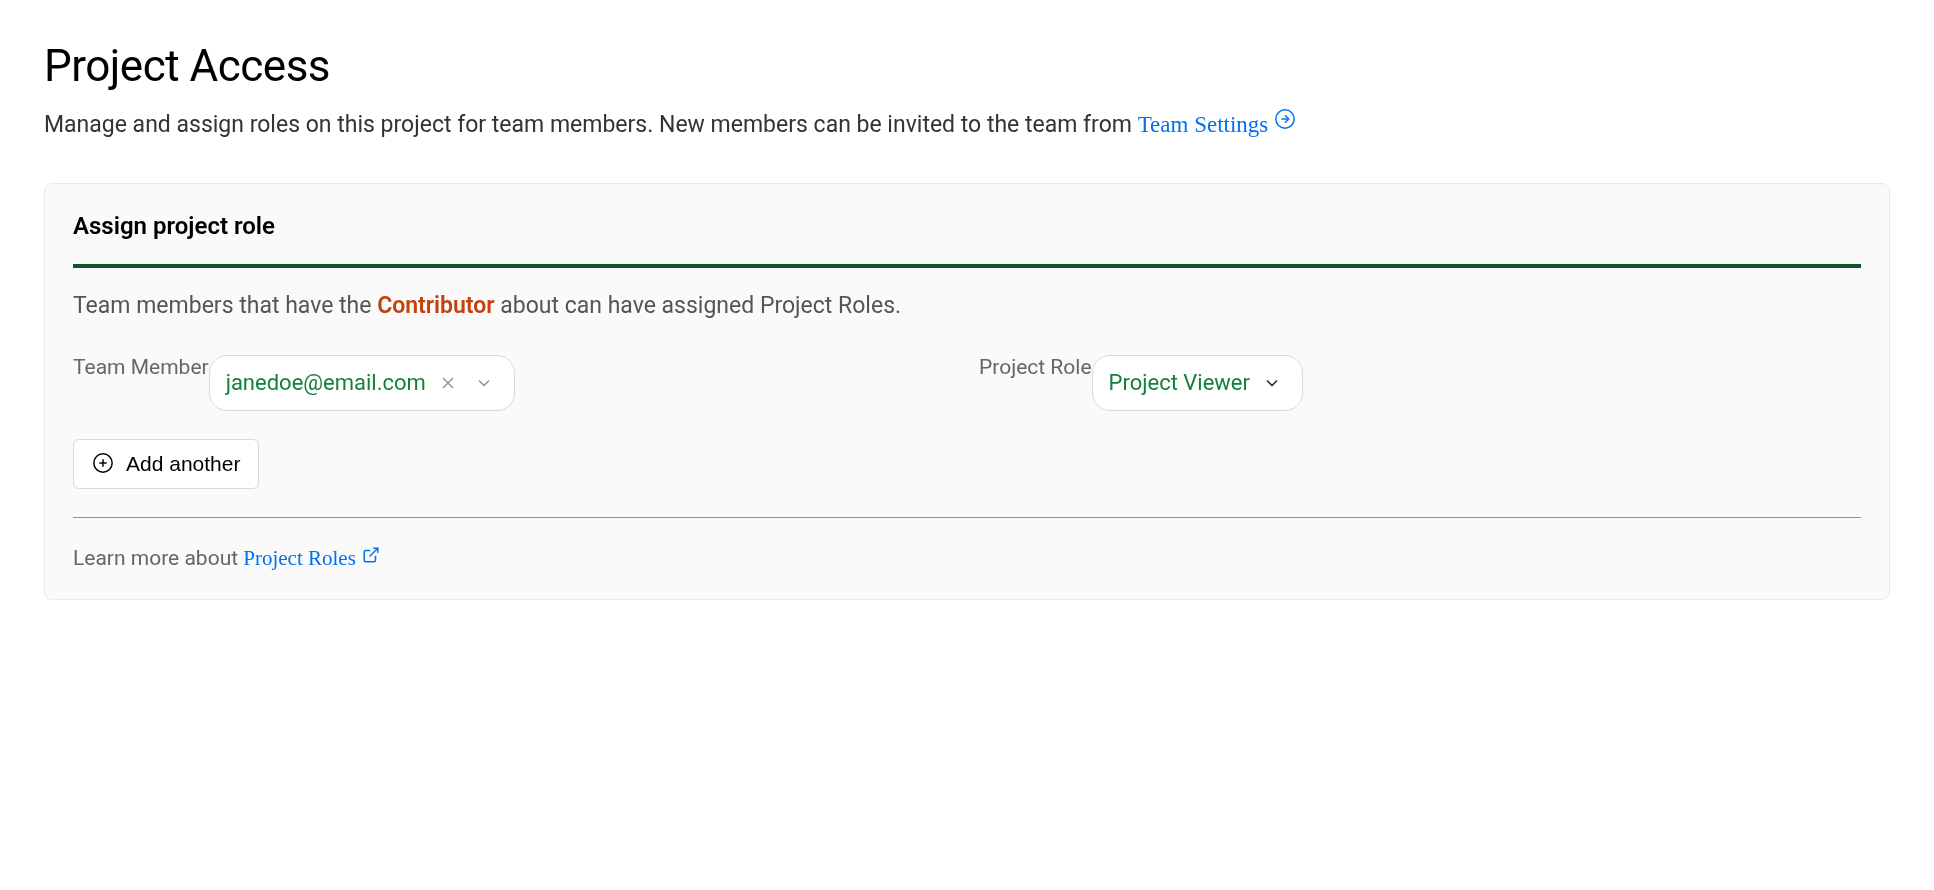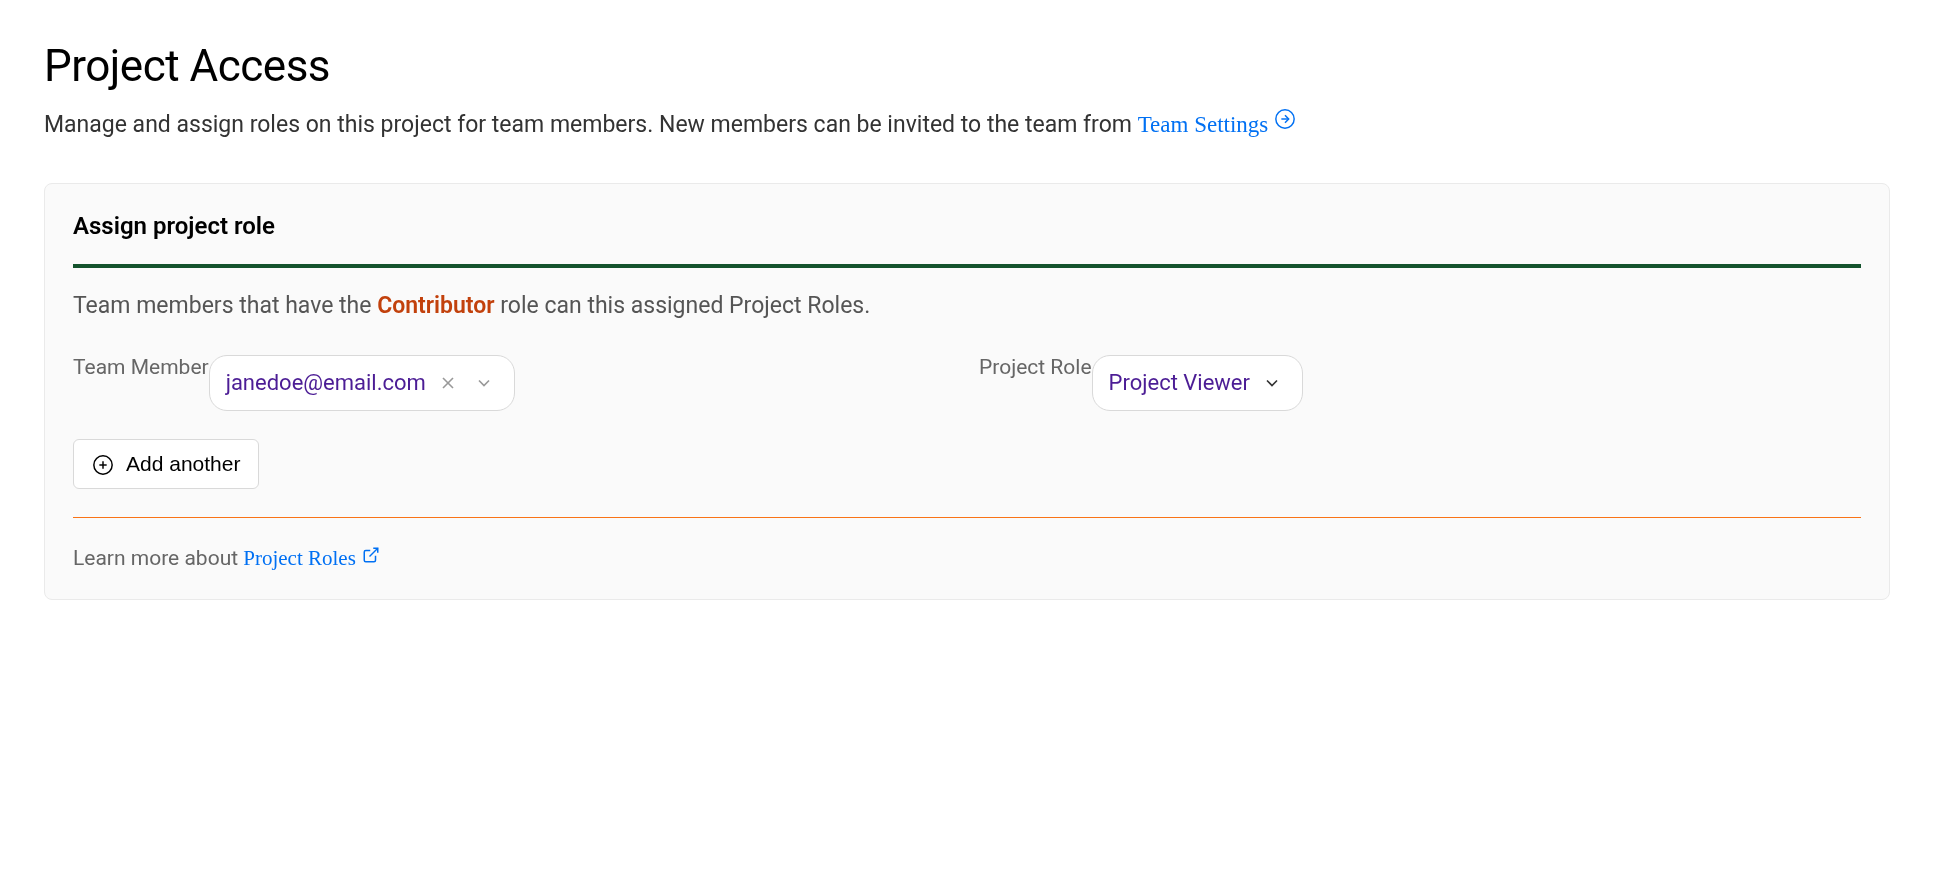--- a/index.html
+++ b/index.html
@@ -74,41 +74,41 @@
     }
     .combo-input, .select-input {
       background: #fff;
       border: 1px solid #d9d9d9;
       border-radius: 18px;
       display: flex;
       align-items: center;
       height: 56px;
       padding: 0 16px;
       font-size: 22px;
-      color: #4c1d95;
+      color: #15803d;
     }
     .combo-input .value, .select-input .value {
       flex: 1;
     }
     .icon-btn {
       display: inline-flex;
       align-items: center;
       justify-content: center;
       width: 28px;
       height: 28px;
       color: #666;
       cursor: pointer;
       margin-left: 8px;
     }
     .select-input {
       justify-content: space-between;
     }
     .btn-secondary {
       display: inline-flex;
-      align-items: flex-end;
+      align-items: flex-start;
       gap: 12px;
       background: #fff;
       border: 1px solid #d9d9d9;
       border-radius: 6px;
       padding: 12px 18px;
       font-size: 21px;
       font-weight: 500;
       cursor: pointer;
       color: #000;
     }
@@ -157,21 +157,21 @@
         <path d="M8 12h8"></path>
       </svg>
     </span>
   </a>
 </p>
 
 <div class="card">
   <h2 class="card-title">Assign project role</h2>
 
   <p class="card-subtitle">
-    <span>Team members that have the </span><span class="strong">Contributor</span><span> role can this assigned Project Roles.</span>
+    <span>Team members that have the </span><span class="strong">Contributor</span><span> about can have assigned Project Roles.</span>
   </p>
 
   <div class="form-row">
     <div class="form-col">
       <label class="field-label">Team Member</label>
       <div class="combo-input">
         <span class="value">janedoe@email.com</span>
         <span class="icon-btn">
           <svg width="20" height="20" viewBox="0 0 24 24" fill="none" stroke="#999" stroke-width="2">
             <path d="M18 6L6 18"></path>

